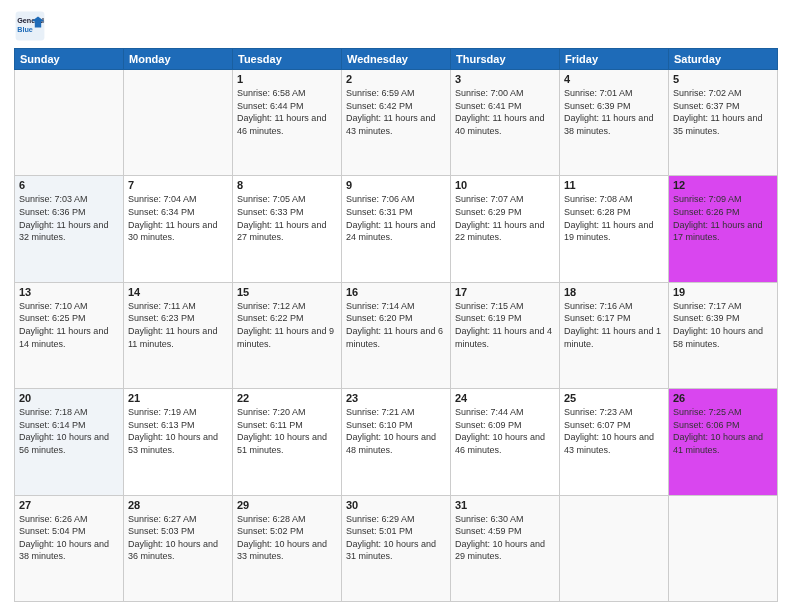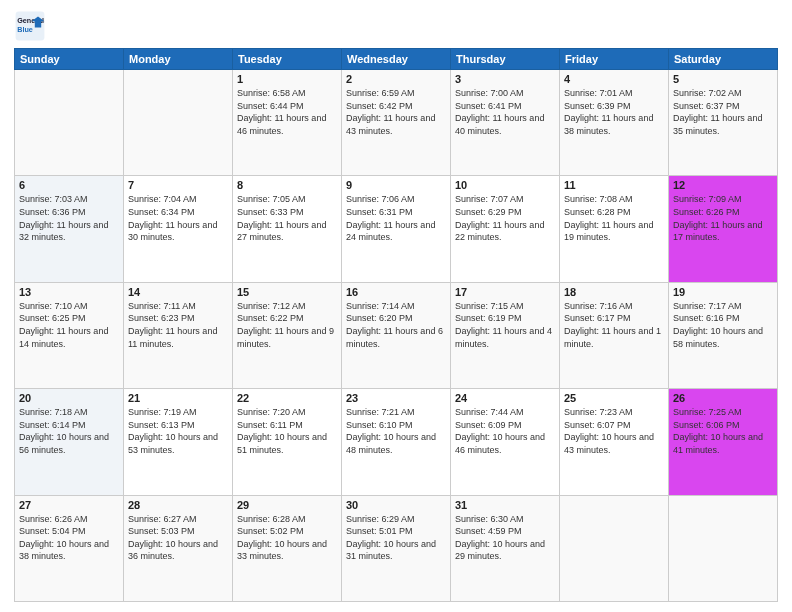--- a/index.html
+++ b/index.html
@@ -236,21 +236,21 @@
           </td>
           <td>
             <span class="day-number">18</span>
             <div class="day-info" style="white-space: pre-line;">Sunrise: 7:16 AM
 Sunset: 6:17 PM
 Daylight: 11 hours and 1 minute.</div>
           </td>
           <td>
             <span class="day-number">19</span>
             <div class="day-info" style="white-space: pre-line;">Sunrise: 7:17 AM
-Sunset: 6:16 PM
+Sunset: 6:39 PM
 Daylight: 10 hours and 58 minutes.</div>
           </td>
         </tr>
         <tr>
           <td>
             <span class="day-number">20</span>
             <div class="day-info" style="white-space: pre-line;">Sunrise: 7:18 AM
 Sunset: 6:14 PM
 Daylight: 10 hours and 56 minutes.</div>
           </td>

